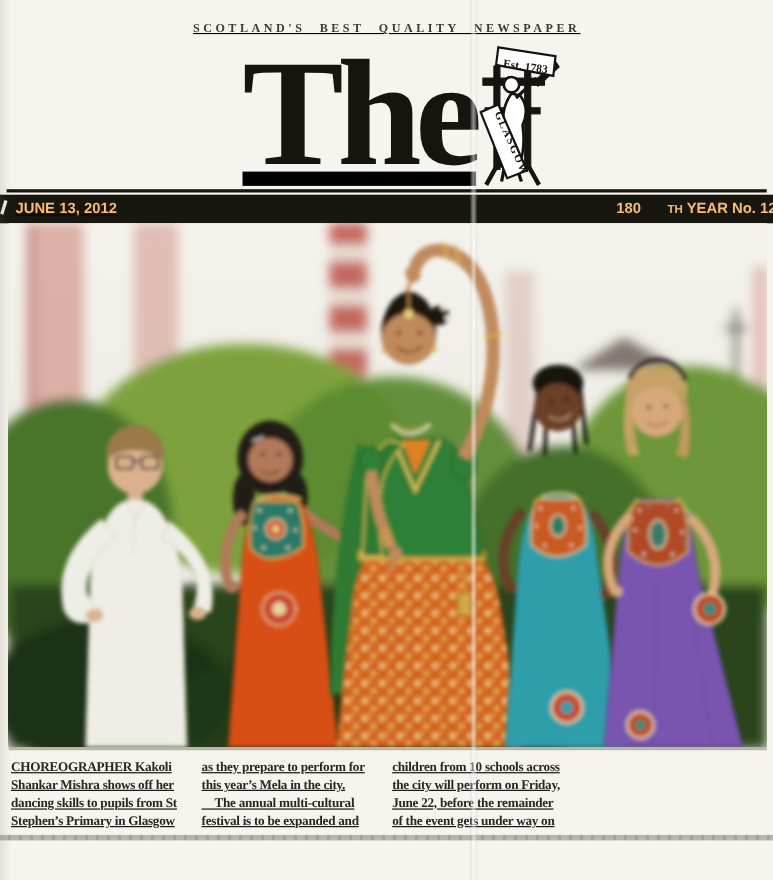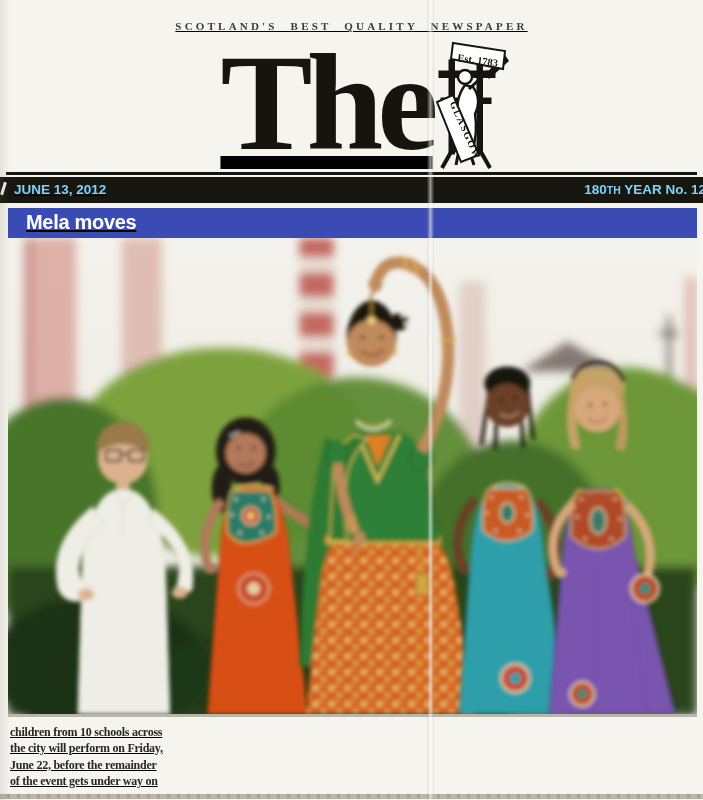--- a/index.html
+++ b/index.html
@@ -37,29 +37,29 @@
     font-size:138px;line-height:.92;letter-spacing:-6px;
     color:var(--masthead-ink,#17140f);white-space:nowrap;
   }
   .crest{width:94px;height:132px;margin:0 -14px;flex:none;position:relative;z-index:2;}
 
   .toprule{height:2.5px;background:#17150f;margin:4px 6px 0;}
 
   .datebar{
     position:relative;margin-top:2px;height:26px;
     background:var(--date-bar,#17160f);
-    color:#7dd3fc;font-weight:bold;font-size:13.5px;line-height:26px;
+    color:#fdba74;font-weight:bold;font-size:13.5px;line-height:26px;
   }
   .datebar .date{padding-left:14px;}
   .cutmark{
     position:absolute;left:2px;top:5px;width:3px;height:13px;
     background:#f2f0ea;transform:rotate(17deg);
   }
   .edition{position:absolute;right:-3px;top:0;white-space:nowrap;}
-  .edition .ord{font-size:10.5px;}
+  .edition .ord{font-size:10.5px;margin-left:24px;}
 
   .sectionbar{
     margin:5px 6px 0 8px;height:30px;background:var(--section-bar,#3a4cb4);
     color:#fff;font-weight:bold;font-size:20px;line-height:29px;
     padding-left:18px;letter-spacing:-0.3px;
   }
 
   .photo{
     margin:0 6px 0 8px;height:476px;border-bottom:3px solid #b8b5aa;position:relative;
     background:#eceae4;
@@ -122,23 +122,20 @@
   </div>
 
   <div class="toprule"></div>
 
   <div class="datebar">
     <span class="cutmark"></span>
     <span class="date">JUNE 13, 2012</span>
     <span class="edition"><span>180</span><span class="ord">TH</span><span> YEAR No. 12</span></span>
   </div>
 
-  <div class="sectionbar">
-    <span>Mela moves</span>
-  </div>
 
   <div class="photo">
     <svg viewBox="0 0 690 478" preserveAspectRatio="none">
       <defs>
         <linearGradient id="sky" x1="0" y1="0" x2="0" y2="1">
           <stop offset="0" stop-color="#f4f2ec"></stop>
           <stop offset="0.65" stop-color="#eceae2"></stop>
         </linearGradient>
         <pattern id="skirtpat" width="16" height="16" patternUnits="userSpaceOnUse">
           <rect width="16" height="16" fill="#d4641c"></rect>
@@ -342,20 +339,28 @@
         <ellipse cx="637" cy="342" rx="6" ry="5" fill="#d8a87c"></ellipse>
         <circle cx="638" cy="352" r="14" fill="#c04828" stroke="#ecd8a8" stroke-width="2"></circle>
         <circle cx="638" cy="352" r="6" fill="#3a8a7a"></circle>
         <circle cx="575" cy="458" r="12" fill="#c04828" stroke="#ecd8a8" stroke-width="2"></circle>
         <circle cx="575" cy="458" r="5" fill="#3a8a7a"></circle>
       </g>
     </svg>
   </div>
 
   <div class="caption">
+    <div class="cap">CHOREOGRAPHER Kakoli
+Shankar Mishra shows off her
+dancing skills to pupils from St
+Stephen’s Primary in Glasgow</div>
+    <div class="cap">as they prepare to perform for
+this year’s Mela in the city.
+ The annual multi-cultural
+festival is to be expanded and</div>
     <div class="cap">children from 10 schools across
 the city will perform on Friday,
 June 22, before the remainder
 of the event gets under way on</div>
   </div>
 
   <div class="bottomrule"></div>
 
 </div>
 

